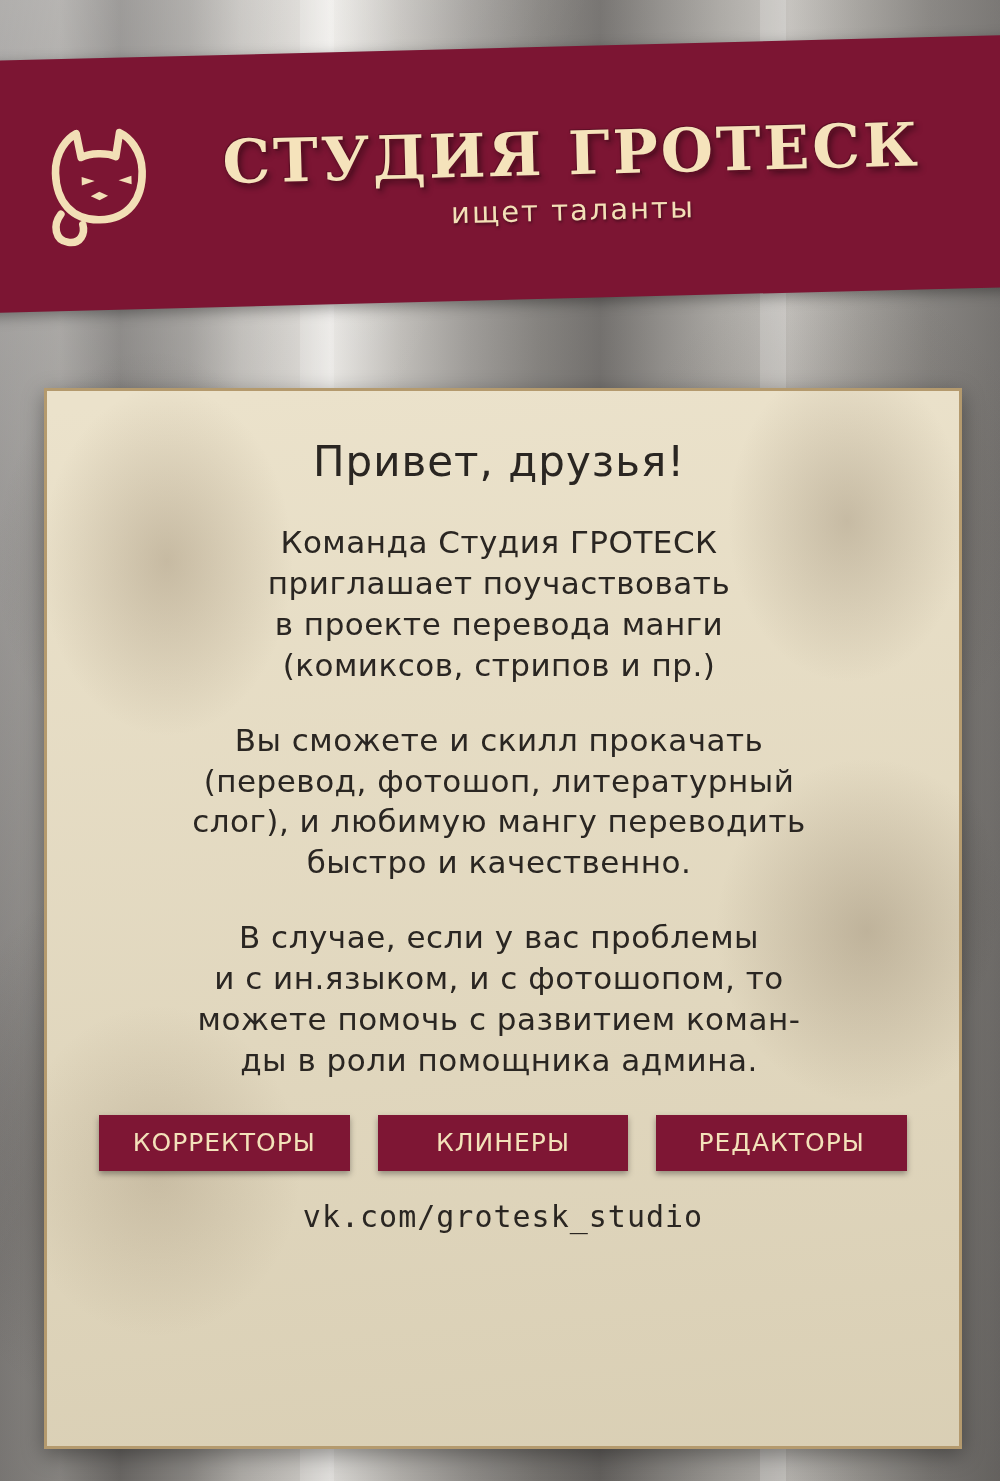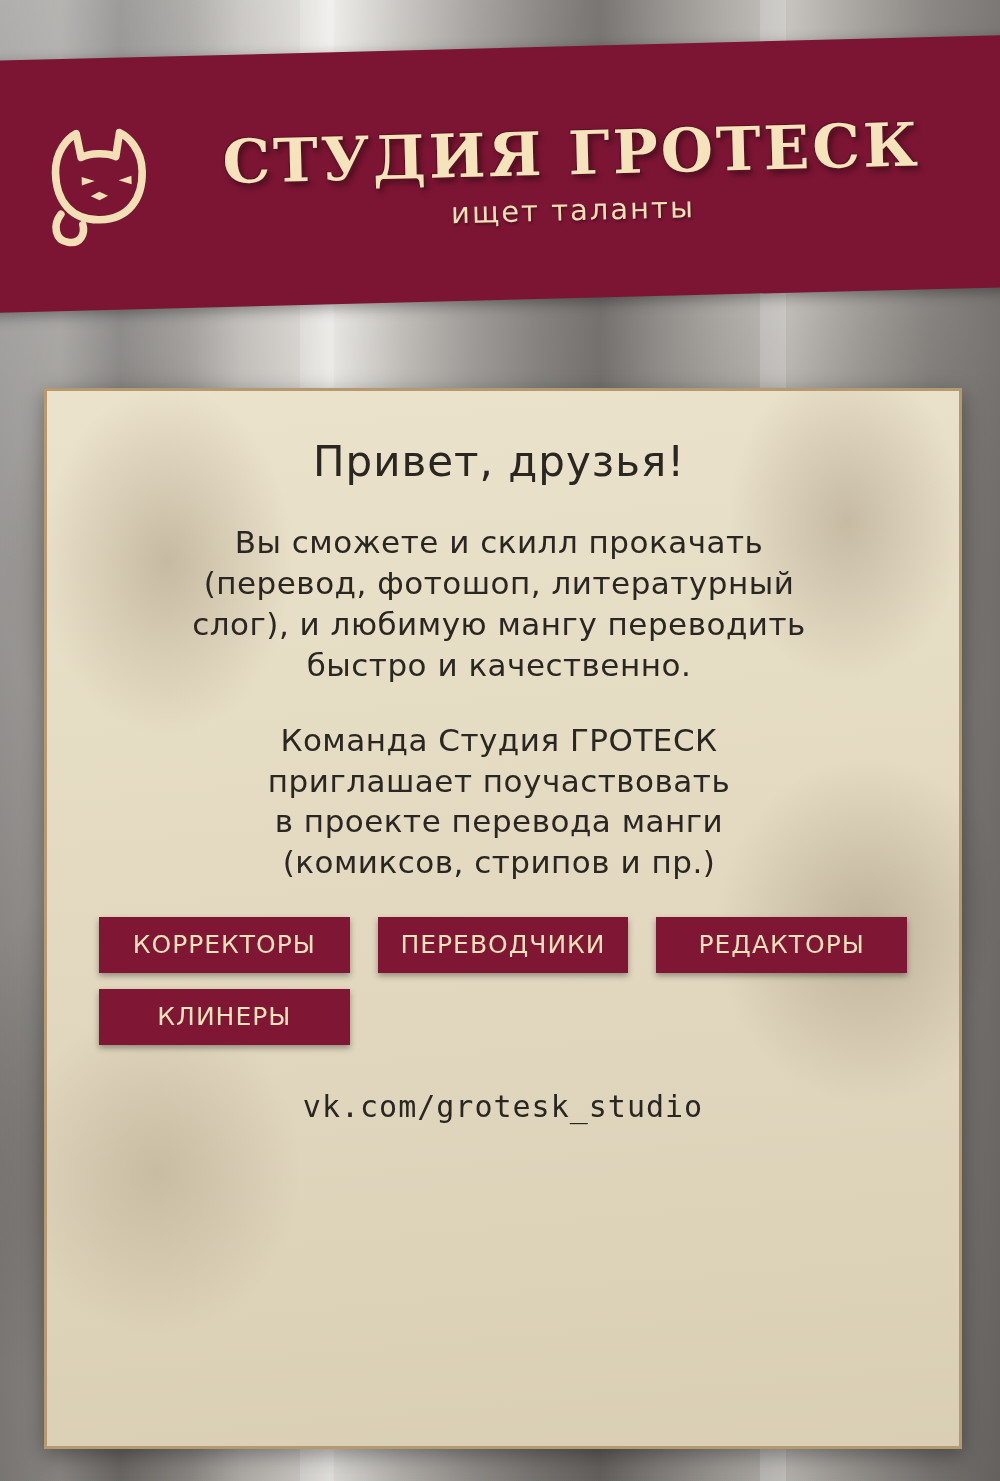--- a/index.html
+++ b/index.html
@@ -170,21 +170,21 @@
     padding: 13px 6px 14px 6px;
     border: none;
     box-shadow: 0 3px 6px rgba(0,0,0,0.35);
     cursor: pointer;
     font-family: "DejaVu Sans", sans-serif;
   }
   .footer-link {
     position: relative;
     z-index: 2;
     text-align: center;
-    margin-top: 44px;
+    margin-top: 28px;
     font-family: "DejaVu Sans Mono", monospace;
     font-size: 30px;
     letter-spacing: 1px;
     color: #2a2622;
   }
 </style>
 </head>
 <body>
 
 <div class="page">
@@ -208,26 +208,26 @@
         <div class="studio-title">СТУДИЯ ГРОТЕСК</div>
         <div class="studio-sub">ищет таланты</div>
       </div>
     </div>
   </div>
 
   <div class="card">
     <div class="card-art"></div>
     <div class="card-content">
       <div class="greeting">Привет, друзья!</div>
+      <p class="para">Команда Студия ГРОТЕСК<br>приглашает поучаствовать<br>в проекте перевода манги<br>(комиксов, стрипов и пр.)</p>
       <p class="para">Вы сможете и скилл прокачать<br>(перевод, фотошоп, литературный<br>слог), и любимую мангу переводить<br>быстро и качественно.</p>
-      <p class="para">Команда Студия ГРОТЕСК<br>приглашает поучаствовать<br>в проекте перевода манги<br>(комиксов, стрипов и пр.)</p>
+      <p class="para">В случае, если у вас проблемы<br>и с ин.языком, и с фотошопом, то<br>можете помочь с развитием коман-<br>ды в роли помощника админа.</p>
     </div>
 
     <div class="roles">
       <div class="role-btn">КОРРЕКТОРЫ</div>
-      <div class="role-btn">ПЕРЕВОДЧИКИ</div>
+      <div class="role-btn">КЛИНЕРЫ</div>
       <div class="role-btn">РЕДАКТОРЫ</div>
-      <div class="role-btn">КЛИНЕРЫ</div>
     </div>
 
     <div class="footer-link">vk.com/grotesk_studio</div>
   </div>
 </div>
 
 </body></html>

